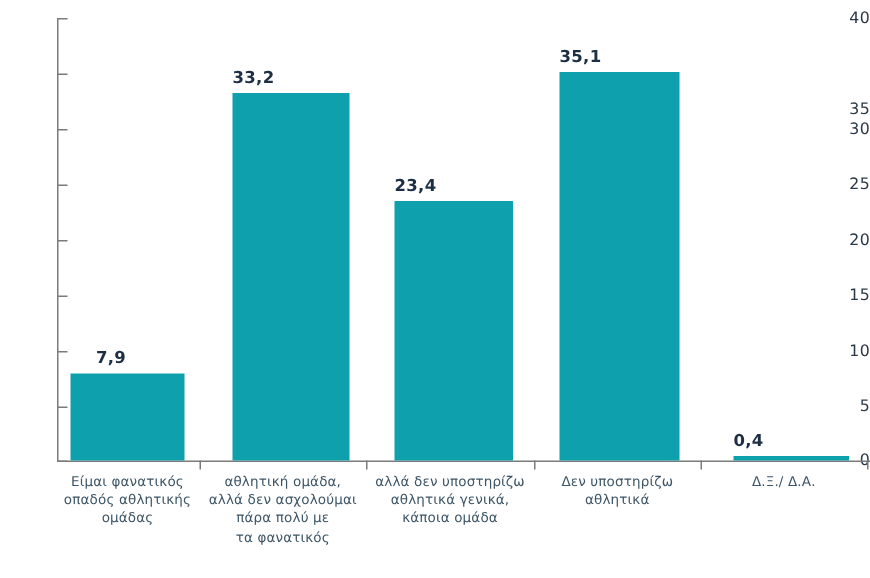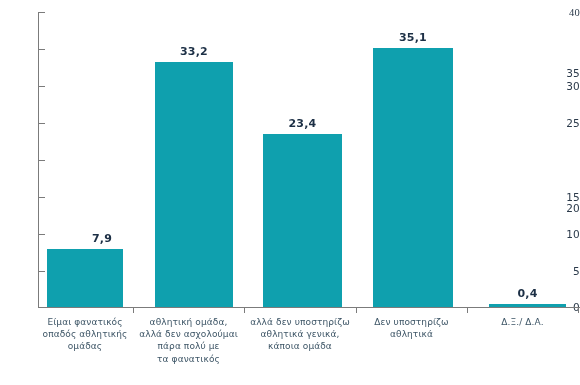--- a/index.html
+++ b/index.html
@@ -47,21 +47,21 @@
   }
 
   
   .bar{
     position:absolute;
     bottom:78px;                 
     background:#0fa0ae;
   }
   .bar-value{
     position:absolute;
-    text-align:center;
+    text-align:left;
     font-size:11px;
     font-weight:bold;
     color:#1c2f45;
     letter-spacing:0.2px;
   }
 
   
   .cat-tick{
     position:absolute;
     top:307px;
@@ -93,25 +93,25 @@
     <div class="y-tick" style="top: 86px; background: rgb(123, 123, 123);"></div>
     <div class="y-tick" style="top: 123px; background: rgb(123, 123, 123);"></div>
     <div class="y-tick" style="top: 160px; background: rgb(123, 123, 123);"></div>
     <div class="y-tick" style="top: 197px; background: rgb(123, 123, 123);"></div>
     <div class="y-tick" style="top: 234px; background: rgb(123, 123, 123);"></div>
     <div class="y-tick" style="top: 271px; background: rgb(123, 123, 123);"></div>
     <div class="y-tick" style="top: 307px; background: rgb(123, 123, 123);"></div>
   </div>
 
   <div>
-    <div class="y-tick-label" style="top:12px;font-family:Liberation Serif, serif;">40</div>
+    <div class="y-tick-label" style="top:12px;">40</div>
     <div class="y-tick-label" style="top:49px;margin-top:24px;">35</div>
     <div class="y-tick-label" style="top:86px;text-align:right;">30</div>
     <div class="y-tick-label" style="top:123px;">25</div>
-    <div class="y-tick-label" style="top:160px;margin-top:48px;">20</div>
+    <div class="y-tick-label" style="top:160px;">20</div>
     <div class="y-tick-label" style="top:197px;">15</div>
     <div class="y-tick-label" style="top:234px;">10</div>
     <div class="y-tick-label" style="top:271px;">5</div>
     <div class="y-tick-label" style="top:307px;">0</div>
   </div>
 
   <div id="baseline" style="background: rgb(123, 123, 123);"></div>
 
   <div>
     <div class="cat-tick" style="left: 133px; background: rgb(123, 123, 123);"></div>

